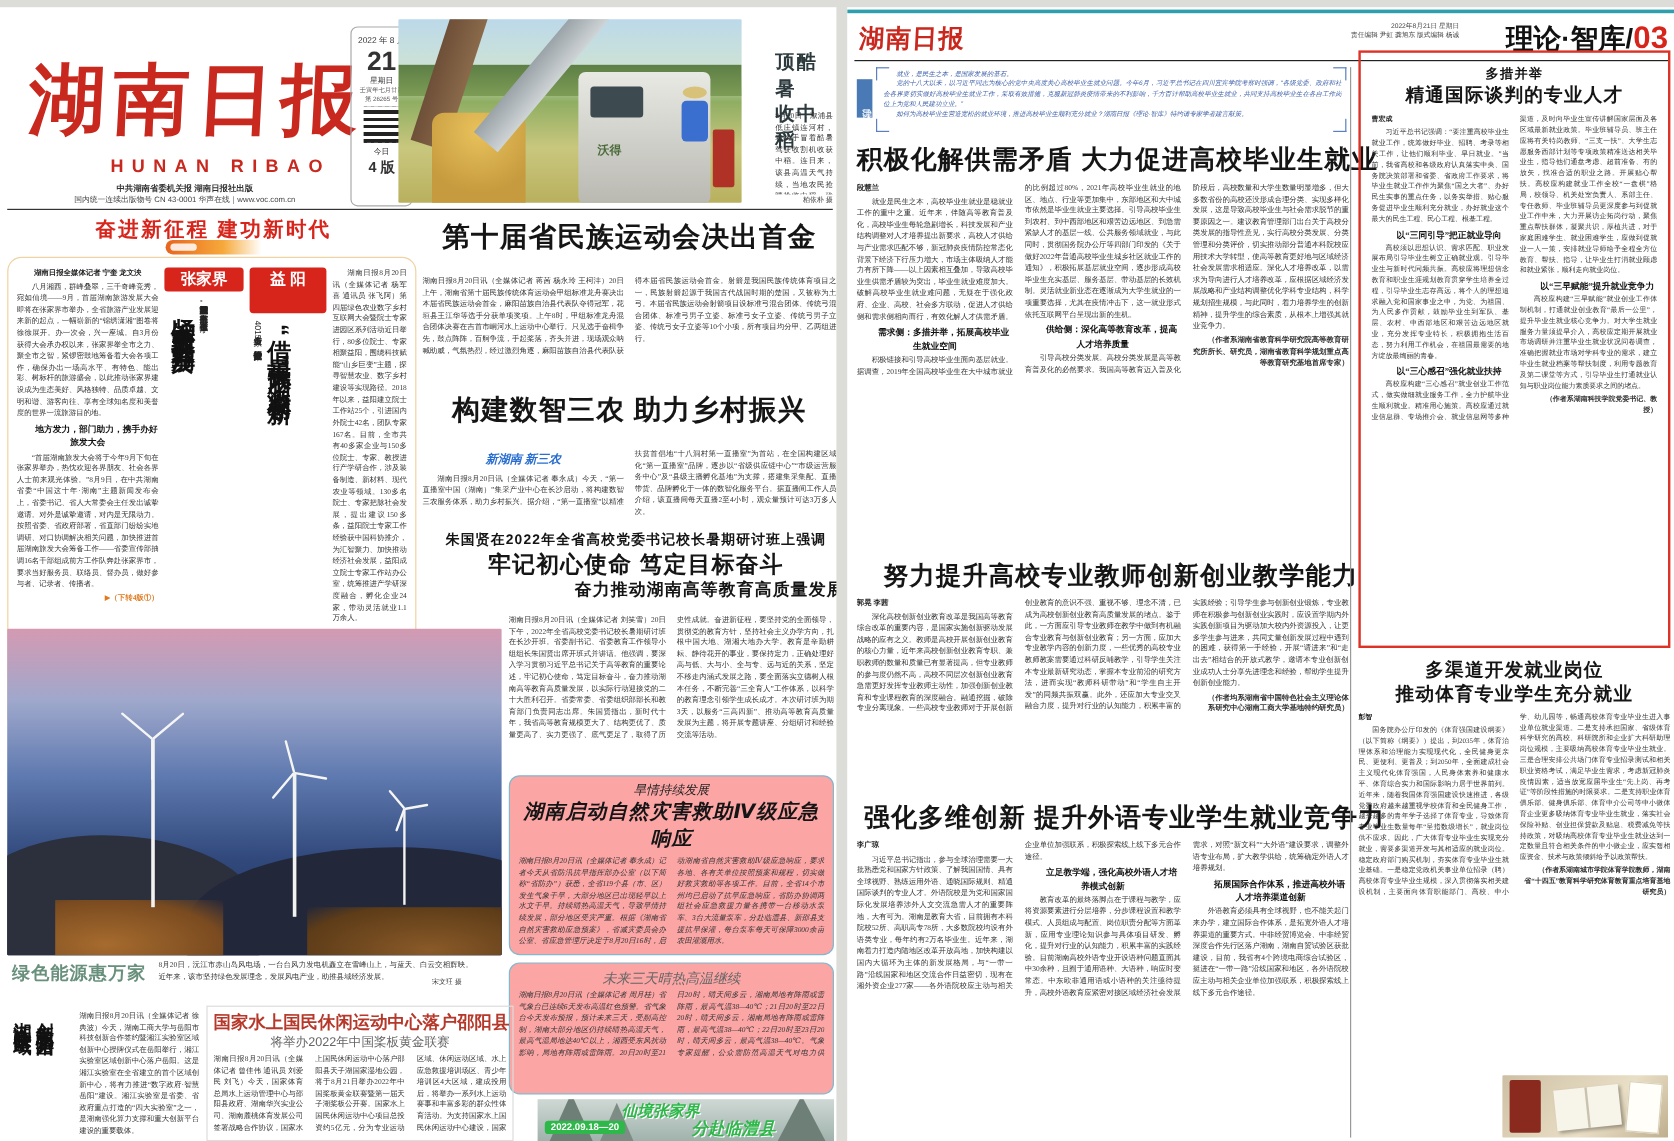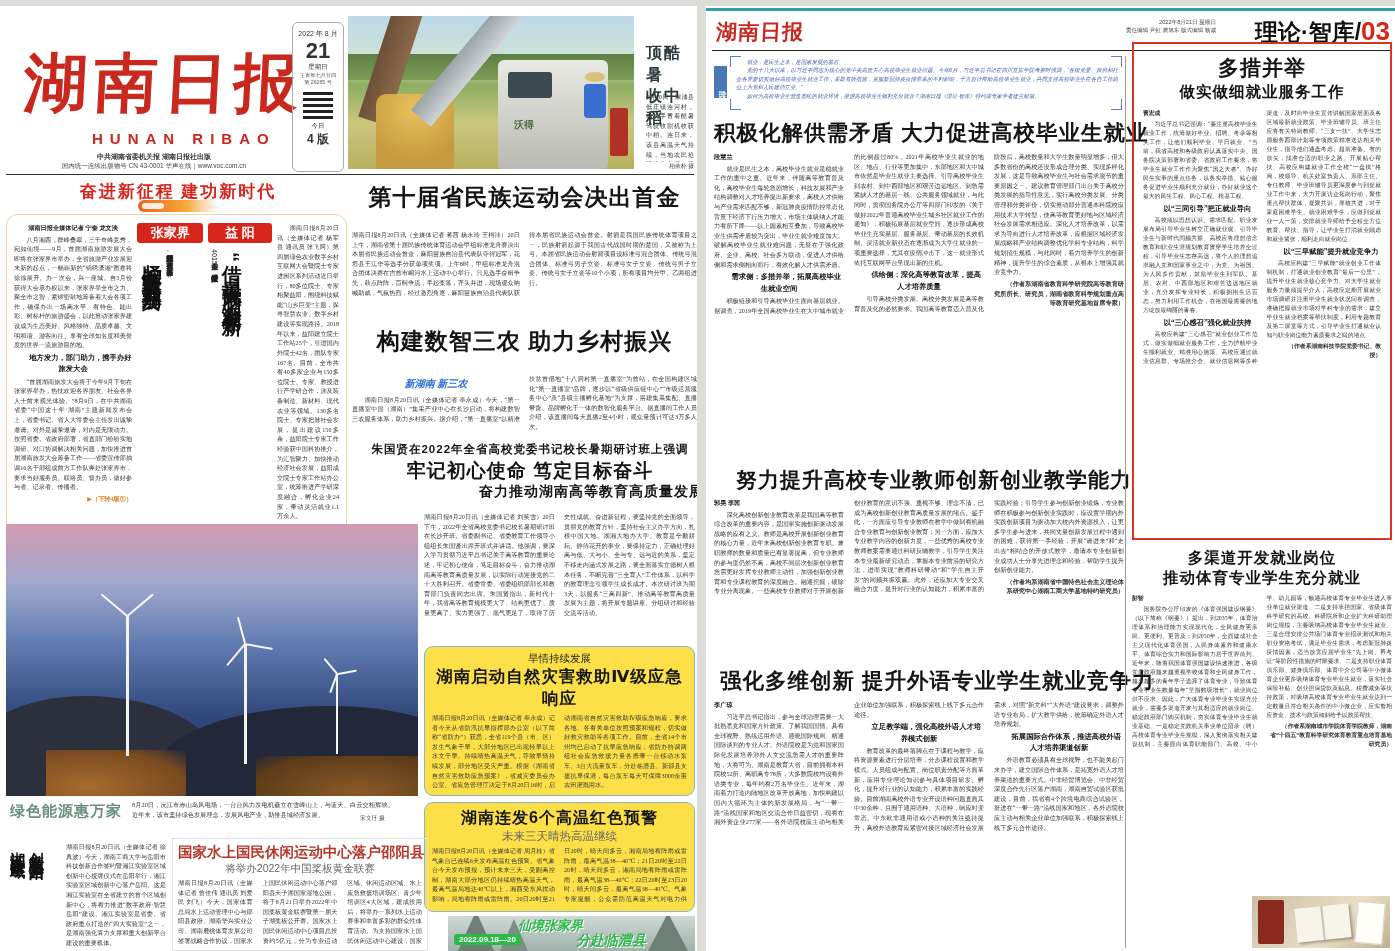--- a/index.html
+++ b/index.html
@@ -23,21 +23,21 @@
   .qr{width:30px;height:30px;margin:3px auto;background:
       repeating-linear-gradient(0deg,#222 0 3px,#fff 3px 6px),
       repeating-linear-gradient(90deg,#222 0 3px,rgba(255,255,255,.6) 3px 6px);}
   .photo{overflow:hidden;border-radius:1px;}
   .tagred{background:#d8251c;color:#fff;font-weight:bold;text-align:center;}
   .vblock{writing-mode:vertical-rl;height:338px;overflow:hidden;}
   .vsub{display:block;font-size:7.2px;line-height:1.7;color:#222;}
   .vtitle{display:block;font-size:20px;font-weight:bold;color:#111;letter-spacing:3px;line-height:1.15;margin-left:3px;}
   .vlr{writing-mode:vertical-lr;overflow:hidden;}
   .vlab{display:block;font-size:15px;font-weight:bold;letter-spacing:2px;color:#111;line-height:1.25;}
-  .bluebox{border:1.5px solid #82b7cc;border-radius:9px;box-sizing:border-box;padding:5px 7px;background:#fde047;}
+  .bluebox{border:1.5px solid #82b7cc;border-radius:9px;box-sizing:border-box;padding:5px 7px;background:#fca5a5;font-style:italic;}
   .brand{color:#2a6fd0;font-style:italic;font-weight:bold;font-size:10px;text-align:center;text-indent:0;margin:2px 0 3px 0;}
   .turbine{position:absolute;width:2.5px;background:#f2f2f0;}
   .blade{position:absolute;width:2.2px;height:34px;background:#f5f5f3;border-radius:2px;transform-origin:50% 0;}
   .corner{position:absolute;width:10px;height:10px;border:0 solid #5b7fc0;}
   .daotext{font-style:italic;color:#3d5fa8;font-size:5.4px;line-height:1.55;text-align:justify;}
   .daotext p{margin:0;text-indent:2em;}
   .redbox{border:2.5px solid #dd3327;box-sizing:border-box;padding:10px 9px;}
   .smallmeta{font-size:5.6px;color:#444;text-align:right;line-height:1.5;}
   .adgreen{background:linear-gradient(180deg,#cfd8d4,#9fb2ab);position:relative;overflow:hidden;}
   .peak{position:absolute;bottom:0;width:0;height:0;border-style:solid;}
@@ -56,21 +56,21 @@
     <div style="font-size:7px;">2022 年 8 月</div>
     <div style="font-size:22px;font-weight:bold;line-height:1.1;">21</div>
     <div style="font-size:6.5px;">星期日</div>
     <div style="font-size:5.2px;color:#555;">壬寅年七月廿四</div>
     <div style="font-size:5.2px;color:#555;">第 26265 号</div>
     <div class="qr"></div>
     <div style="font-size:6.5px;">今日</div>
     <div style="font-size:12px;font-weight:bold;">4 版</div>
   </div>
 
-  <div class="abs photo" style="left:348px;top:10px;width:286px;height:153px;background:linear-gradient(180deg,#bcd9ea 0%,#cfe3d2 30%,#8fae62 45%,#c9c77e 70%,#b8b05e 100%);">
+  <div class="abs photo" style="left:332px;top:10px;width:286px;height:153px;background:linear-gradient(180deg,#bcd9ea 0%,#cfe3d2 30%,#8fae62 45%,#c9c77e 70%,#b8b05e 100%);">
     <div class="abs" style="left:0;top:38px;width:100%;height:26px;background:linear-gradient(180deg,#5d7f46,#7d9c55);"></div>
     <div class="abs" style="left:28px;top:-12px;width:30px;height:120px;background:linear-gradient(90deg,#6e4f38,#8a6a4a);transform:rotate(18deg);"></div>
     <div class="abs" style="left:28px;top:78px;width:78px;height:78px;background:radial-gradient(circle at 50% 20%,#e8c25c,#c69a3e 70%);border-radius:10px 10px 0 0;"></div>
     <div class="abs" style="left:150px;top:44px;width:110px;height:110px;background:linear-gradient(180deg,#e9e9e4,#b9b9b2);border-radius:6px;">
       <div class="abs" style="left:10px;top:12px;width:44px;height:26px;background:#3d4a50;border-radius:3px;"></div>
       <div class="abs" style="left:16px;top:58px;color:#4a6b3a;font-size:10px;font-weight:bold;">沃得</div>
     </div>
     <div class="abs" style="left:236px;top:68px;width:22px;height:34px;background:#3a6fd0;border-radius:4px;">
       <div class="abs" style="left:1px;top:-12px;width:20px;height:10px;background:#d8c27a;border-radius:50%;"></div>
     </div>
@@ -103,21 +103,21 @@
       </div>
     </div>
     <div style="width:68px;">
       <div class="tagred" style="font-size:13px;height:20px;line-height:20px;border-radius:3px;">张家界</div>
       <div class="vblock" style="margin-top:6px;">
         <span class="vsub">首届湖南旅游发展大会将于九月拉开大幕。在省直各部门支持下，各项工作有序推进——</span>
         <span class="vtitle">紧锣密鼓恭迎八方宾朋</span>
       </div>
     </div>
     <div style="width:66px;">
-      <div class="tagred" style="font-size:13px;height:20px;line-height:20px;border-radius:3px;text-align:center;">益 阳</div>
+      <div class="tagred" style="font-size:13px;height:38px;line-height:20px;border-radius:3px;text-align:center;">益 阳</div>
       <div class="vblock" style="margin-top:6px;">
         <span class="vtitle" style="margin-left:0;">借“最强大脑”激发创新</span>
         <span class="vsub">40多家企业与150多位院士专家教授进行产学研合作</span>
       </div>
     </div>
     <div style="width:64px;">
       <div class="bodytxt" style="height:100%;">
         <p>湖南日报8月20日讯（全媒体记者 杨军喜 通讯员 张飞阿）第四届绿色农业数字乡村互联网大会暨院士专家进园区系列活动近日举行，80多位院士、专家相聚益阳，围绕科技赋能“山乡巨变”主题，探寻智慧农业、数字乡村建设等实现路径。2018年以来，益阳建立院士工作站25个，引进国内外院士42名，团队专家167名。目前，全市共有40多家企业与150多位院士、专家、教授进行产学研合作，涉及装备制造、新材料、现代农业等领域。130多名院士、专家把脉社会发展，提出建议150多条，益阳院士专家工作经验获中国科协推介，为汇智聚力、加快推动经济社会发展，益阳成立院士专家工作站办公室，统筹推进产学研深度融合，孵化企业24家，带动灵活就业1.1万余人。</p>
       </div>
     </div>
@@ -162,21 +162,20 @@
   <div class="abs bodytxt" style="left:132px;top:794px;width:262px;height:24px;">8月20日，沅江市赤山岛风电场，一台台风力发电机矗立在雪峰山上，与蓝天、白云交相辉映。近年来，该市坚持绿色发展理念，发展风电产业，助推县域经济发展。</div>
   <div class="abs" style="left:360px;top:808px;width:58px;font-size:5.8px;color:#333;">宋文玨 摄</div>
 
   <div class="abs bluebox" style="left:424px;top:640px;width:271px;height:150px;">
     <div style="text-align:center;font-size:10.5px;color:#222;">旱情持续发展</div>
     <div class="hl" style="font-size:16.5px;">湖南启动自然灾害救助Ⅳ级应急响应</div>
     <div class="bodytxt cols2" style="height:98px;margin-top:3px;">湖南日报8月20日讯（全媒体记者 奉永成）记者今天从省防汛抗旱指挥部办公室（以下简称“省防办”）获悉，全省119个县（市、区）发生气象干旱，大部分地区已出现轻旱以上水文干旱。持续晴热高温天气，导致旱情持续发展，部分地区受灾严重。根据《湖南省自然灾害救助应急预案》，省减灾委员会办公室、省应急管理厅决定于8月20日16时，启动湖南省自然灾害救助Ⅳ级应急响应，要求各地、各有关单位按照预案和规程，切实做好救灾救助等各项工作。目前，全省14个市州均已启动了抗旱应急响应，省防办协调两组社会应急救援力量各携带一台移动水泵车、3台大流量泵车，分赴临澧县、新邵县支援抗旱保灌，每台泵车每天可保障3000余亩农田灌溉用水。</div>
   </div>
 
   <div class="abs bluebox" style="left:424px;top:796px;width:271px;height:110px;">
-    <div class="hl" style="font-size:16px;">湖南连发6个高温红色预警</div>
     <div class="sub" style="font-size:11.5px;">未来三天晴热高温继续</div>
     <div class="bodytxt cols2" style="height:58px;margin-top:2px;">湖南日报8月20日讯（全媒体记者 周月桂）省气象台已连续6天发布高温红色预警。省气象台今天发布预报，预计未来三天，受副高控制，湖南大部分地区仍持续晴热高温天气，最高气温局地达40℃以上，湘西受东风扰动影响，局地有阵雨或雷阵雨。20日20时至21日20时，晴天间多云，湘南局地有阵雨或雷阵雨，最高气温38—40℃；21日20时至22日20时，晴天间多云，湘南局地有阵雨或雷阵雨，最高气温38—40℃；22日20时至23日20时，晴天间多云，最高气温38—40℃。气象专家提醒，公众需防范高温天气对电力供应、人体健康、安全生产等方面的不利影响，户外作业或活动做好防暑降温。此外，部分地区森林火险气象等级高，需做好野外火源管控，防范森林火灾发生。</div>
   </div>
 
   <div class="abs vlr" style="left:8px;top:834px;height:112px;">
     <span class="vlab">湘江实验室区域</span>
     <span class="vlab">创新中心落户岳阳</span>
   </div>
   <div class="abs bodytxt" style="left:66px;top:836px;width:100px;height:108px;">湖南日报8月20日讯（全媒体记者 徐典波）今天，湖南工商大学与岳阳市科技创新合作签约暨湘江实验室区域创新中心授牌仪式在岳阳举行，湘江实验室区域创新中心落户岳阳。这是湘江实验室在全省建立的首个区域创新中心，将有力推进“数字政府·智慧岳阳”建设。湘江实验室是省委、省政府重点打造的“四大实验室”之一，是湖南强化算力支撑和重大创新平台建设的重要载体。</div>
 
@@ -246,22 +245,22 @@
     <p>习近平总书记指出，参与全球治理需要一大批熟悉党和国家方针政策、了解我国国情、具有全球视野、熟练运用外语、通晓国际规则、精通国际谈判的专业人才。外语院校是为党和国家国际化发展培养涉外人文交流急需人才的重要阵地，大有可为。湖南是教育大省，目前拥有本科院校52所、高职高专78所，大多数院校均设有外语类专业，每年约有2万名毕业生。近年来，湖南着力打造内陆地区改革开放高地，加快构建以国内大循环为主体的新发展格局，与“一带一路”沿线国家和地区交流合作日益密切，现有在湘外资企业277家——各外语院校应主动与相关企业单位加强联系，积极探索线上线下多元合作途径。</p>
     <p class="subh">立足教学端，强化高校外语人才培养模式创新</p>
     <p>教育改革的最终落脚点在于课程与教学，应将资源要素进行分层培养，分步课程设置和教学模式、人员组成与配置、岗位职责分配等方面革新，应用专业理论知识参与具体项目研发、孵化，提升对行业的认知能力，积累丰富的实践经验。目前湖南高校外语专业开设语种问题直面其中30余种，且囿于通用语种、大语种，响应时变常态。中东欧非通用语或小语种的关注亟待提升，高校外语教育应紧密对接区域经济社会发展需求，对照“新文科”“大外语”建设要求，调整外语专业布局，扩大教学供给，统筹确定外语人才培养规划。</p>
     <p class="subh">拓展国际合作体系，推进高校外语人才培养渠道创新</p>
     <p>外语教育必须具有全球视野，也不能关起门来办学，建立国际合作体系，是拓宽外语人才培养渠道的重要方式。中非经贸博览会、中非经贸深度合作先行区落户湖南，湖南自贸试验区获批建设，目前，我省有4个跨境电商综合试验区，挺进在“一带一路”沿线国家和地区，各外语院校应主动与相关企业单位加强联系，积极探索线上线下多元合作途径。</p>
   </div>
 
   <div class="abs" style="left:419px;top:50px;width:0;height:892px;border-left:1px solid #999;"></div>
 
   <div class="abs redbox" style="left:426px;top:36px;width:260px;height:498px;">
-    <div class="hl" style="font-size:21px;">多措并举</div>
-    <div class="hl" style="font-size:15.5px;">做实做细就业服务工作</div>
+    <div class="hl" style="font-size:11px;">多措并举</div>
+    <div class="hl" style="font-size:15.5px;">精通国际谈判的专业人才</div>
     <div class="bodytxt cols2" style="height:432px;margin-top:6px;font-size:5.8px;">
       <p class="byline" style="text-indent:0;">曹宏成</p>
       <p>习近平总书记强调：“要注重高校毕业生就业工作，统筹做好毕业、招聘、考录等相关工作，让他们顺利毕业、早日就业。”当前，我省高校和各级政府认真落实中央、国务院决策部署和省委、省政府工作要求，将毕业生就业工作作为聚焦“国之大者”、办好民生实事的重点任务，以务实举措、贴心服务促进毕业生顺利充分就业，办好就业这个最大的民生工程、民心工程、根基工程。</p>
       <p class="subh">以“三同引导”把正就业导向</p>
       <p>高校须以思想认识、需求匹配、职业发展布局引导毕业生树立正确就业观。引导毕业生与新时代同频共振。高校应将理想信念教育和职业生涯规划教育贯穿学生培养全过程，引导毕业生志存高远，将个人的理想追求融入党和国家事业之中，为党、为祖国、为人民多作贡献，鼓励毕业生到军队、基层、农村、中西部地区和艰苦边远地区就业，充分发挥专业特长，积极拥抱生活百态，努力利用工作机会，在祖国最需要的地方绽放最绚丽的青春。</p>
       <p class="subh">以“三心感召”强化就业扶持</p>
       <p>高校应构建“三心感召”就业创业工作范式，做实做细就业服务工作，全力护航毕业生顺利就业。精准用心施策。高校应通过就业信息群、专场推介会、就业信息网等多种渠道，及时向毕业生宣传讲解国家层面及各区域最新就业政策。毕业班辅导员、班主任应将有关特岗教师、“三支一扶”、大学生志愿服务西部计划等专项政策精准送达相关毕业生，指导他们通盘考虑、超前准备、有的放矢，找准合适的职业之路。开展贴心帮扶。高校应构建就业工作全校“一盘棋”格局，校领导、机关处室负责人、系部主任、专任教师、毕业班辅导员更深度参与到促就业工作中来，大力开展访企拓岗行动，聚焦重点帮扶群体，凝聚共识，厚植共进，对于家庭困难学生、就业困难学生，应做到促就业一人一策，安排就业导师给予全程全方位教育、帮扶、指导，让毕业生打消就业顾虑和就业紧张，顺利走向就业岗位。</p>
       <p class="subh">以“三早赋能”提升就业竞争力</p>
       <p>高校应构建“三早赋能”就业创业工作体制机制，打通就业创业教育“最后一公里”，提升毕业生就业核心竞争力。对大学生就业服务力量须提早介入，高校应定期开展就业市场调研并注重毕业生就业状况问卷调查，准确把握就业市场对学科专业的需求，建立毕业生就业档案等帮扶制度，利用专题教育及第二课堂等方式，引导毕业生打通就业认知与职业岗位能力素质要求之间的堵点。</p>
       <p class="note">（作者系湖南科技学院党委书记、教授）</p>

